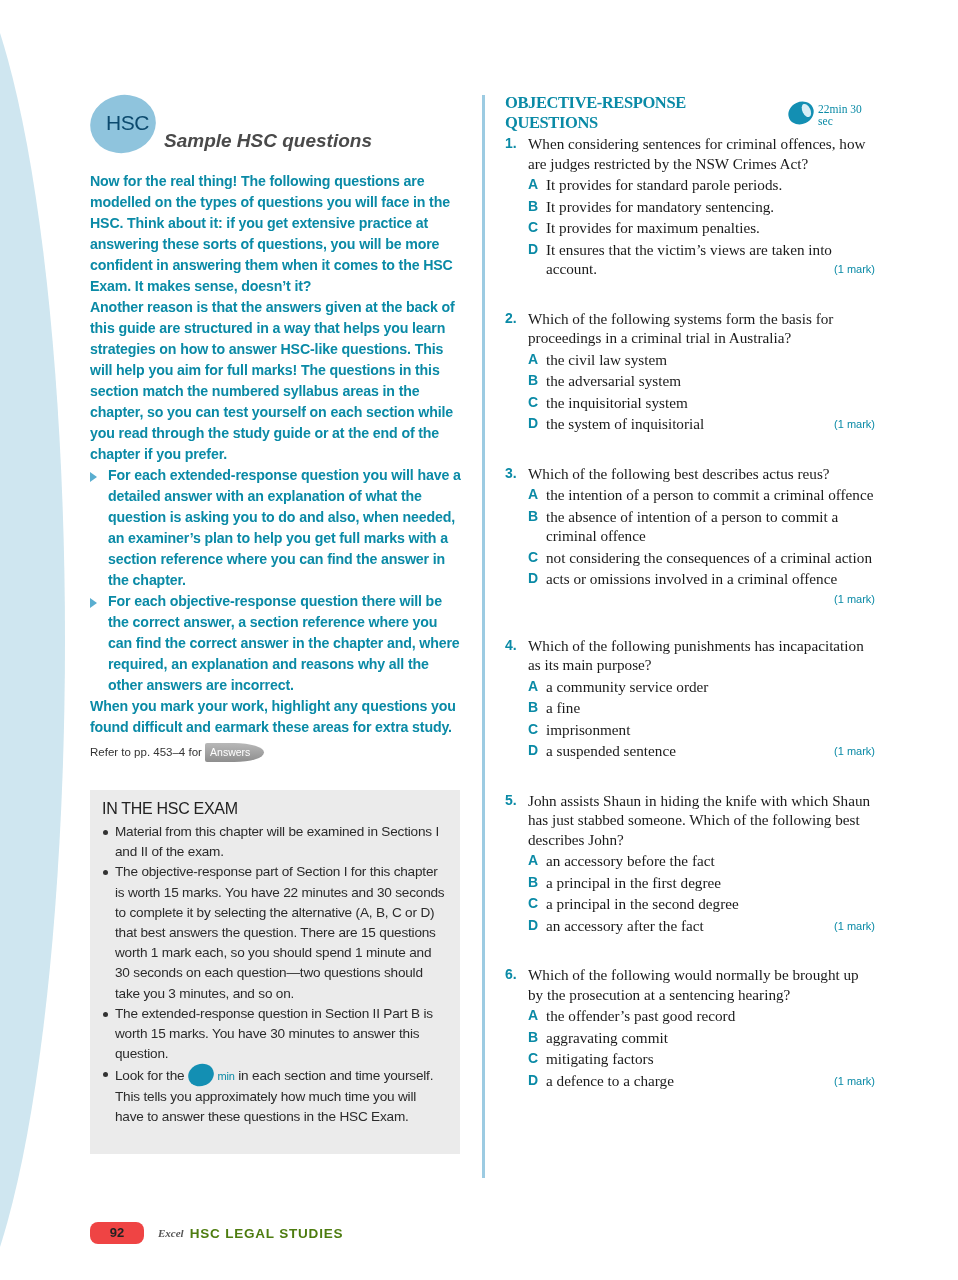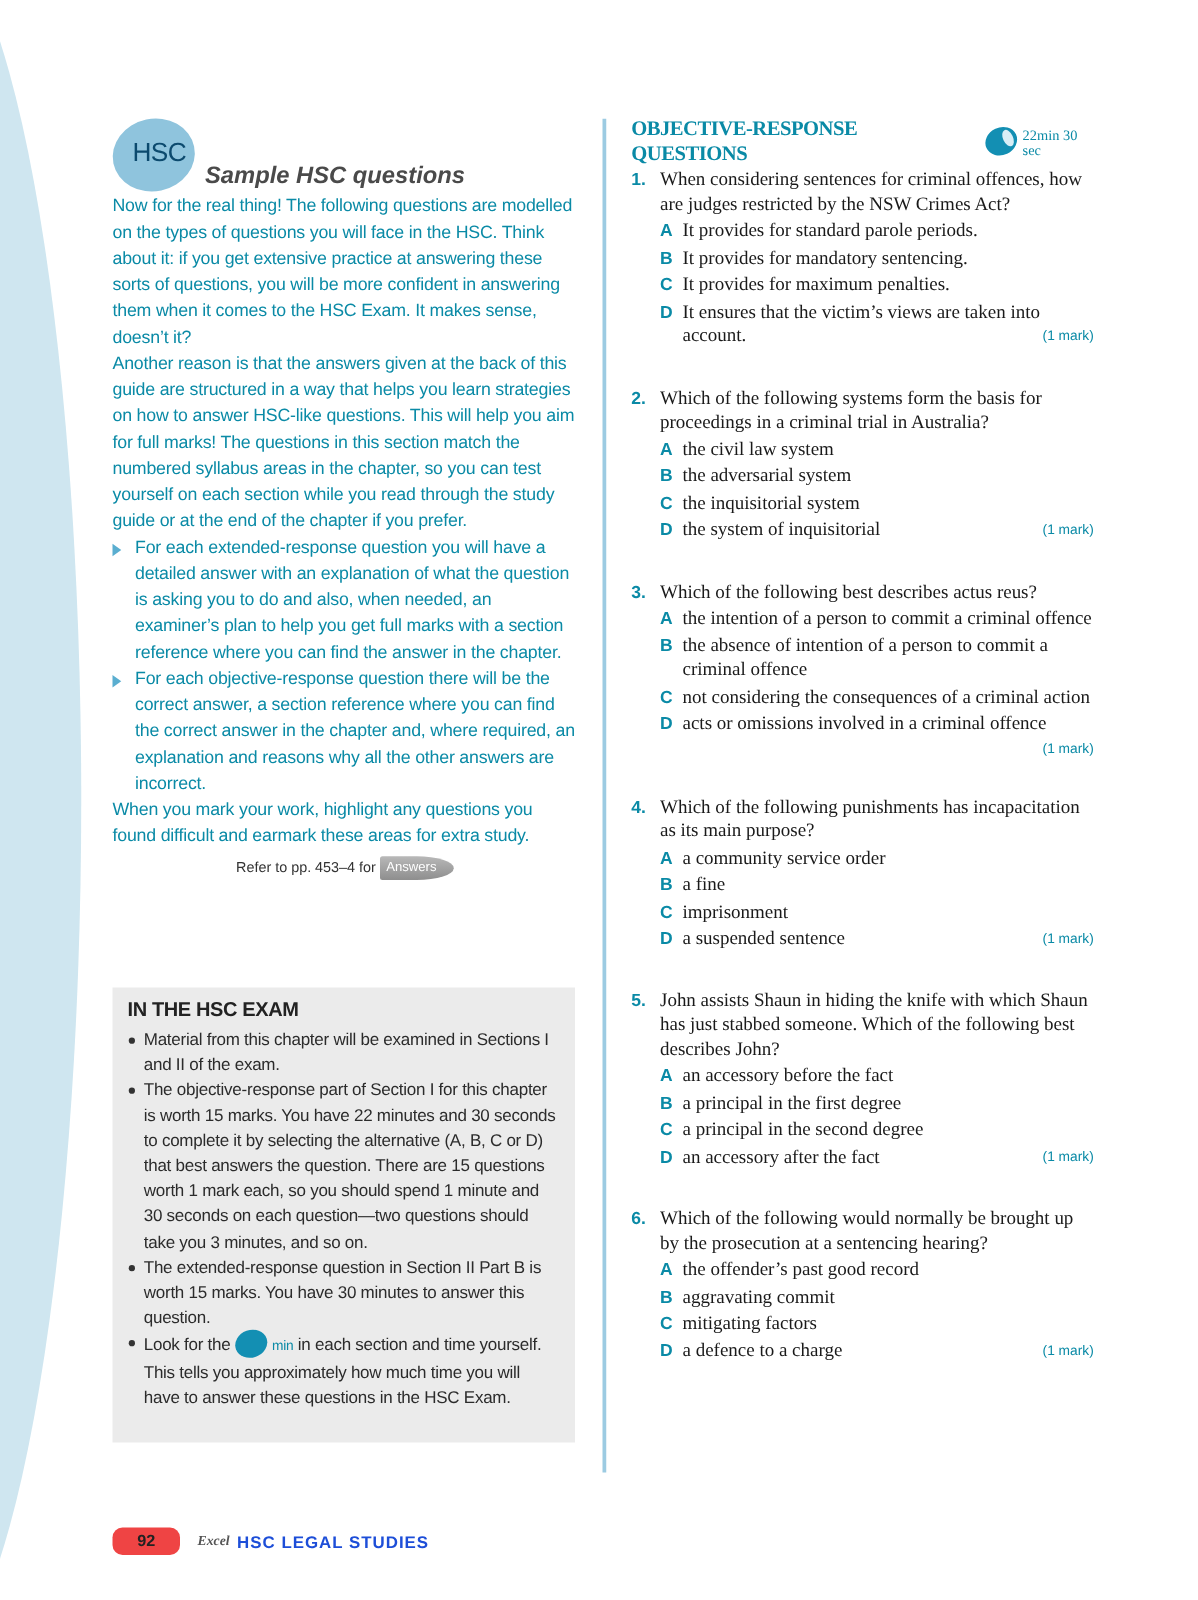--- a/index.html
+++ b/index.html
@@ -25,43 +25,43 @@
     position: absolute; left: 16px; top: 16px;
     font-size: 21px; color: #0c4a6e; letter-spacing: -0.5px;
     font-family: "Liberation Sans", sans-serif;
   }
   .hsc-title {
     position: absolute; left: 74px; top: 35px;
     font-size: 19px; font-weight: bold; font-style: italic; color: #4a4a4a;
   }
   .intro {
     color: #0a8aa6; font-size: 14.2px; line-height: 21px;
-    font-weight: normal; letter-spacing: -0.15px;
+    font-weight: bold; letter-spacing: -0.15px; margin-top: 16px;
   }
   .intro p { margin: 0; }
   .intro ul { list-style: none; margin: 0; padding: 0; }
   .intro li { position: relative; padding-left: 18px; }
   .intro li .bullet {
     position: absolute; left: 0; top: 7px; width: 0; height: 0;
     border-top: 5px solid transparent; border-bottom: 5px solid transparent;
     border-left: 7px solid #5aaed0;
   }
-  .refer { text-align: center; margin-top: 5px; font-size: 11.5px; color: #333; }
+  .refer { text-align: left; margin-top: 5px; font-size: 11.5px; color: #333; }
   .answers-tag {
     display: inline-block; vertical-align: middle;
     background: linear-gradient(#b8b8b8,#8e8e8e); color: #fff;
     font-size: 10.5px; padding: 3px 14px 4px 5px;
     border-radius: 2px 50% 50% 2px / 2px 50% 50% 2px;
     font-family: "Liberation Sans", sans-serif;
   }
   .exam-box {
     position: absolute; left: 90px; top: 790px; width: 370px; height: 364px;
     background: #ebebeb; box-sizing: border-box; padding: 10px 12px;
   }
-  .exam-box h3 { margin: 0 0 4px 0; font-size: 16px; font-weight: bold; color: #222; letter-spacing: -0.3px; }
+  .exam-box h3 { margin: 0 0 4px 0; font-size: 16px; font-weight: normal; color: #222; letter-spacing: -0.3px; }
   .exam-box ul { list-style: none; margin: 0; padding: 0; }
   .exam-box li {
     position: relative; padding-left: 13px; font-size: 13.6px;
     line-height: 20.2px; color: #2b2b2b; letter-spacing: -0.2px;
   }
   .exam-box li .dot {
     position: absolute; left: 1px; top: 8px; width: 5px; height: 5px;
     border-radius: 50%; background: #333;
   }
   .clock-mini {
@@ -118,21 +118,21 @@
   .footer { position: absolute; left: 90px; top: 1222px; display: flex; align-items: center; }
   .page-pill {
     width: 54px; height: 22px; background: #ef4444; border-radius: 8px;
     text-align: center; line-height: 22px; font-weight: bold; font-size: 13px; color: #222;
   }
   .brand-excel {
     margin-left: 14px; font-family: "Liberation Serif", serif; font-style: italic;
     font-weight: bold; font-size: 11px; color: #555;
   }
   .brand-rest {
-    margin-left: 6px; font-weight: bold; font-size: 13.5px; color: #1d4ed8; letter-spacing: 0.8px;
+    margin-left: 6px; font-weight: bold; font-size: 13.5px; color: #4d7c0f; letter-spacing: 0.8px;
   }
 </style>
 </head>
 <body>
 
 <div class="left-band"></div>
 
 <div class="left-col">
   <div class="hsc-header">
     <div class="hsc-badge"></div>

